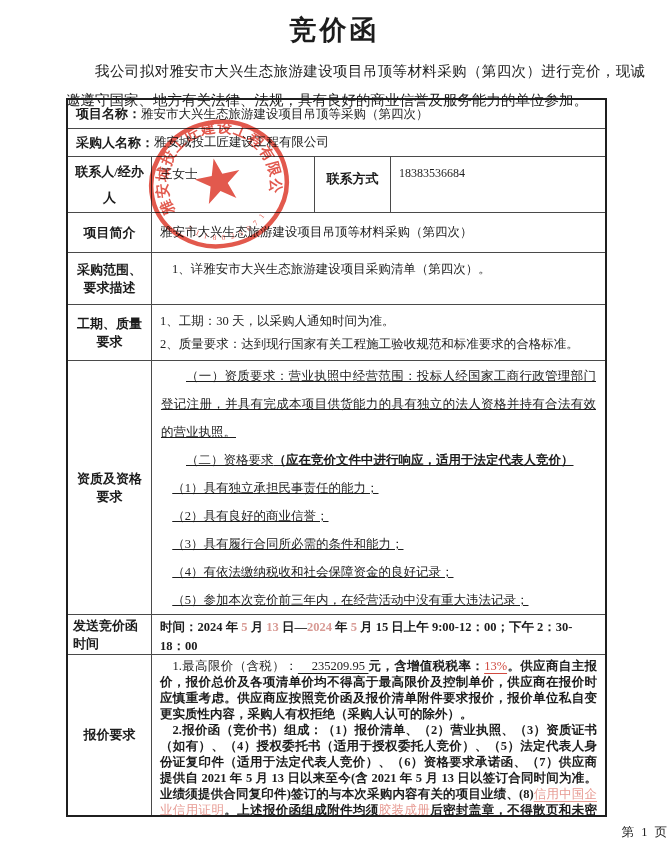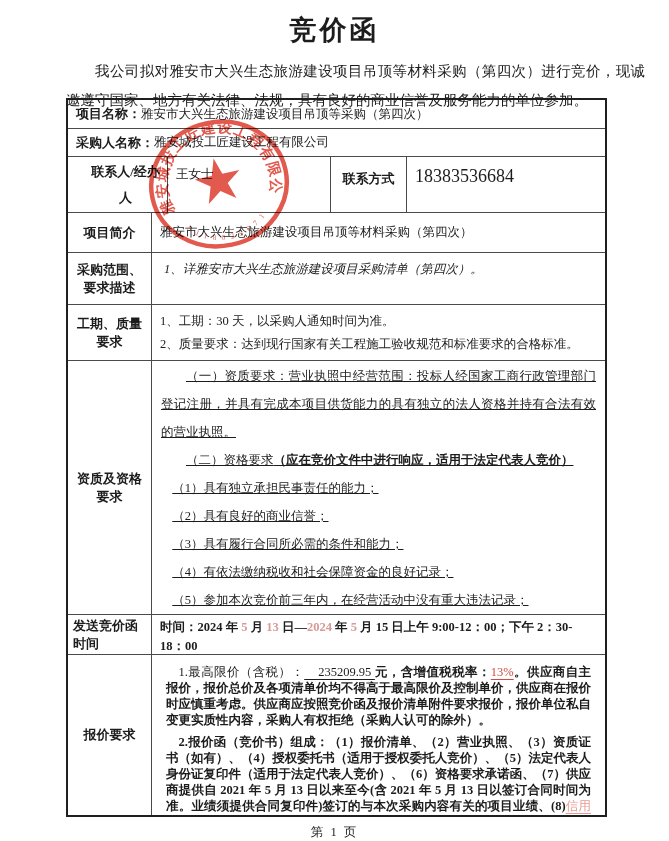--- a/index.html
+++ b/index.html
@@ -26,53 +26,53 @@
     position:absolute;left:66px;top:98px;width:541px;
     border:2px solid #1f1f1f;
     box-sizing:border-box;
     font-size:12.5px;
   }
   .row{display:grid;box-sizing:border-box;border-top:1px solid #4a4a4a;}
   .row:first-child{border-top:none;}
   .cell{box-sizing:border-box;border-left:1px solid #4a4a4a;overflow:hidden;}
   .cell:first-child{border-left:none;}
   .g2{grid-template-columns:83px 1fr;}
-  .g4{grid-template-columns:83px 151px 88px 1fr;padding-left:16px;}
+  .g4{grid-template-columns:83px 151px 88px 1fr;}
   .h28{height:28px;} .h56{height:56px;} .h40{height:40px;}
   .h52{height:52px;} .h254{height:254px;} .h161{height:161px;}
   .lab{
     font-weight:bold;font-size:13px;
     display:flex;align-items:center;justify-content:center;
     text-align:center;padding:2px 5px;line-height:26px;
   }
   .lab.tight{line-height:18px;}
   .inline-row{display:flex;align-items:center;padding:7px 8px;}
   .inline-row .rl{font-weight:bold;font-size:13px;white-space:nowrap;}
   .inline-row .rv{white-space:nowrap;}
   .vc{display:flex;align-items:center;padding:0 8px;}
   .topal{padding:9px 8px 0 8px;}
   .sched{padding:5px 8px 0 8px;line-height:23px;}
   .sched p{margin:0;}
   .qual{padding:1px 9px 0 9px;line-height:28px;text-decoration:underline;}
   .qual p{margin:0;text-align:justify;}
   .qual .p1,.qual .p2{text-indent:2em;}
   .qual .it{text-indent:0.9em;}
   .price{padding:3px 8px 0 8px;line-height:16px;font-size:12.5px;}
-  .price p{margin:6px;text-indent:1em;text-align:justify;}
+  .price p{margin:0;text-indent:1em;text-align:justify;}
   .stime{padding:3px 8px 0 8px;line-height:18.5px;font-weight:bold;}
   .stime p{margin:0;}
   .seg{white-space:pre-wrap;text-align:center;}
   .b{font-weight:bold;}
   .u{text-decoration:underline;text-underline-offset:3px;}
   .c-red{color:#d04a40;}
   .c-pink{color:#e79a92;}
   .c-faded{color:#d89a94;}
   .footer{
     position:absolute;left:0;top:824px;width:100%;
-    text-align:center;font-size:12.5px;letter-spacing:2px;
+    text-align:right;font-size:12.5px;letter-spacing:2px;
   }
   .seal{
     position:absolute;left:146px;top:118px;
     width:146px;height:140px;
     mix-blend-mode:multiply;
     opacity:0.85;
     pointer-events:none;
   }
 </style>
 </head>
@@ -97,31 +97,31 @@
       <div class="cell inline-row">
         <span class="rl">采购人名称：</span>
         <span class="rv">雅安城投工匠建设工程有限公司</span>
       </div>
     </div>
 
     <div class="row g4 h56">
       <div class="cell lab">联系人/经办人</div>
       <div class="cell topal">王女士</div>
       <div class="cell lab" style="align-items:flex-start;padding-top:9px;margin-left:12px;">联系方式</div>
-      <div class="cell topal" style="font-size:18px;">18383536684</div>
+      <div class="cell topal" style="font-size:12px;">18383536684</div>
     </div>
 
     <div class="row g2 h40">
       <div class="cell lab">项目简介</div>
       <div class="cell vc">雅安市大兴生态旅游建设项目吊顶等材料采购（第四次）</div>
     </div>
 
     <div class="row g2 h52">
       <div class="cell lab tight">采购范围、要求描述</div>
-      <div class="cell" style="display:flex;align-items:flex-start;padding:8px 8px 0 12px;font-style:italic;">1、详雅安市大兴生态旅游建设项目采购清单（第四次）。</div>
+      <div class="cell" style="display:flex;align-items:flex-start;padding:8px 8px 0 20px;">1、详雅安市大兴生态旅游建设项目采购清单（第四次）。</div>
     </div>
 
     <div class="row g2 h56">
       <div class="cell lab tight">工期、质量要求</div>
       <div class="cell sched">
         <p>1、工期：30 天，以采购人通知时间为准。</p>
         <p>2、质量要求：达到现行国家有关工程施工验收规范和标准要求的合格标准。</p>
       </div>
     </div>
 

